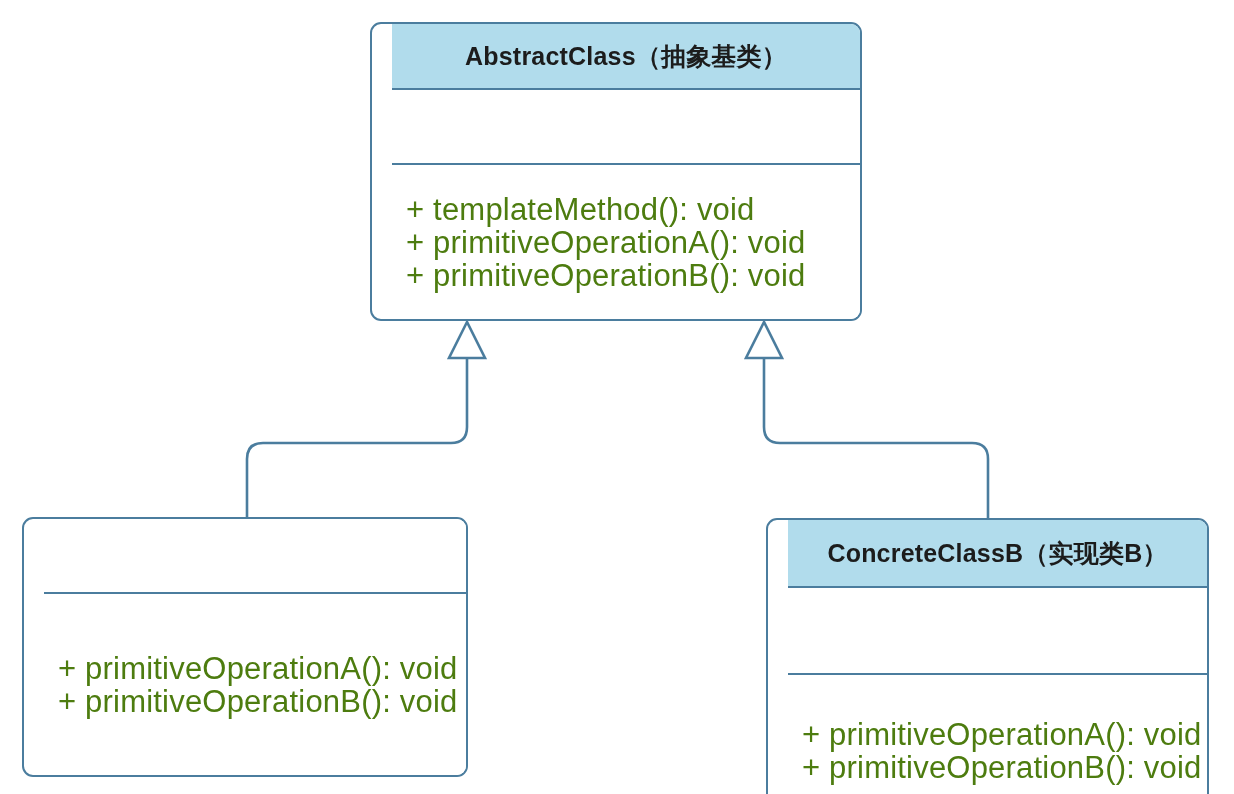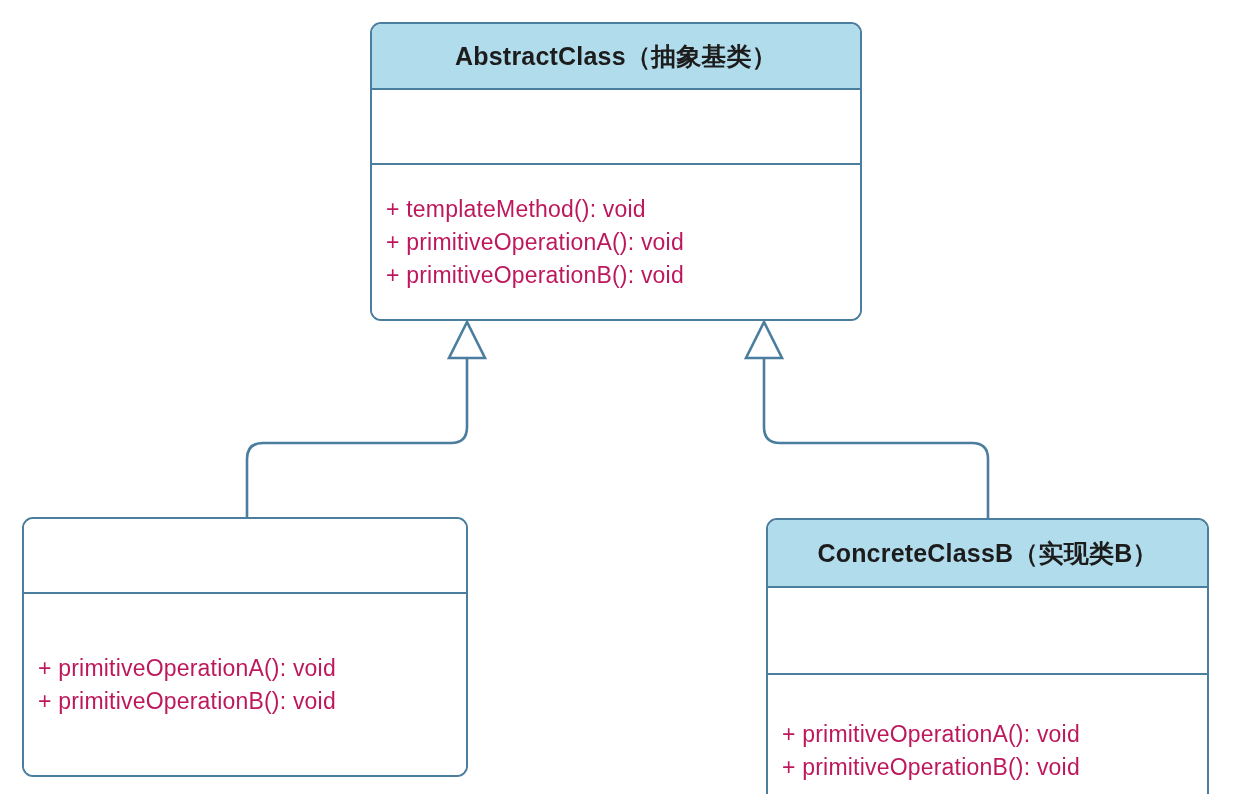--- a/index.html
+++ b/index.html
@@ -26,20 +26,21 @@
   .uml-class {
     position: absolute;
     z-index: 2;
     box-sizing: border-box;
     background: #ffffff;
     border: 2.5px solid #4b7d9e;
     border-radius: 11px;
     display: flex;
     flex-direction: column;
     overflow: hidden;
+    padding-left: 20px;
   }
   .uml-header {
     box-sizing: border-box;
     background: #b1dcec;
     border-bottom: 2.5px solid #4b7d9e;
     display: flex;
     align-items: center;
     justify-content: center;
     font-weight: bold;
     font-size: 25px;
@@ -56,23 +57,23 @@
   .uml-methods {
     box-sizing: border-box;
     flex: 1 1 auto;
     display: flex;
     flex-direction: column;
     justify-content: center;
     padding-left: 14px;
     background: #ffffff;
   }
   .method-line {
-    font-size: 23px;
+    font-size: 31px;
     line-height: 33px;
-    color: #be185d;
+    color: #4d7c0f;
     letter-spacing: 0.2px;
     white-space: nowrap;
   }
   
   #box-abstract { left: 370px; top: 22px;  width: 492px; height: 299px; }
   #box-abstract .uml-header { height: 66px; }
   #box-abstract .uml-attrs  { height: 75px; }
   
   #box-a { left: 22px;  top: 517px; width: 446px; height: 260px; }
   #box-a .uml-header { height: 68px; }

